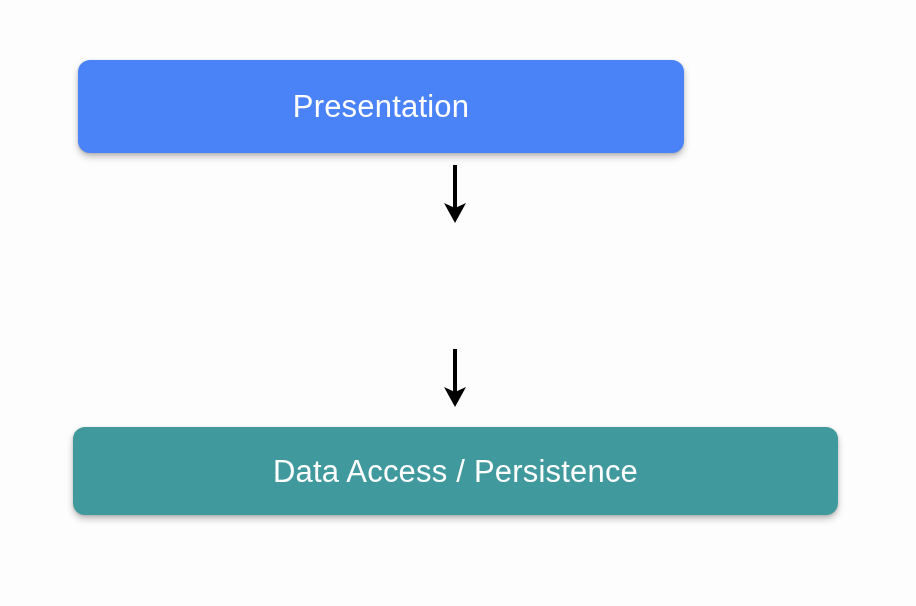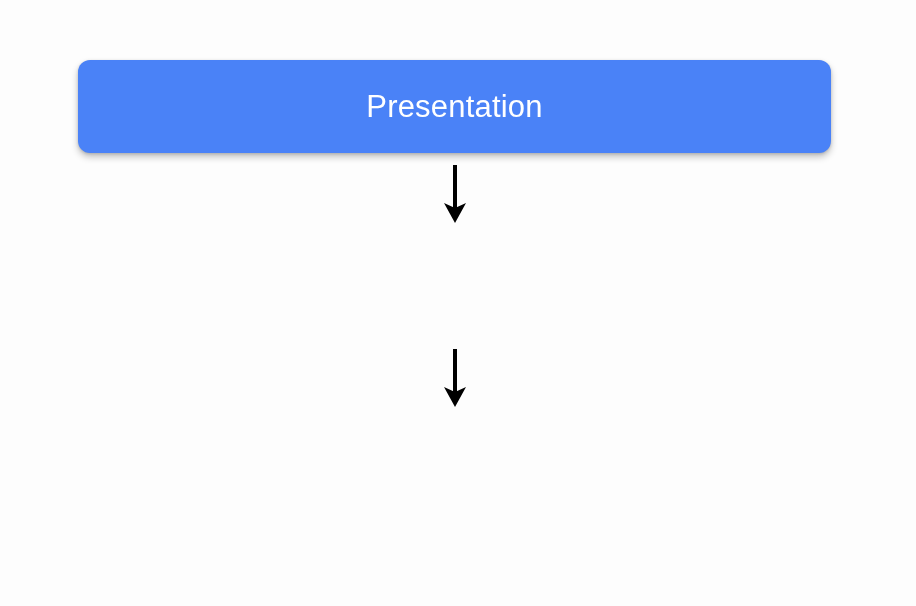--- a/index.html
+++ b/index.html
@@ -39,21 +39,21 @@
     letter-spacing: 0.2px;
     line-height: 1;
     white-space: nowrap;
     user-select: none;
   }
 
   
   #box-presentation {
     left: 78px;
     top: 60px;
-    width: 753px;
+    width: 606px;
     height: 93px;
     background: #4a82f7;
   }
 
   
   #box-business-logic {
     left: 78px;
     top: 243px;
     width: 764px;
     height: 88px;
@@ -105,14 +105,17 @@
   </div>
 
 
   <div class="flow-arrow" id="arrow-business-to-data">
     <svg viewBox="0 0 60 62" xmlns="http://www.w3.org/2000/svg">
       <line x1="30" y1="2" x2="30" y2="46" stroke="#000000" stroke-width="4"></line>
       <path d="M 30 60 L 19 40 L 30 45 L 41 40 Z" fill="#000000"></path>
     </svg>
   </div>
 
+  <div class="layer-box" id="box-data-access" style="background: rgb(64, 153, 156);">
+    <span class="layer-label" style="color: rgb(255, 255, 255);">Data Access / Persistence</span>
+  </div>
 
 </div>
 
 </body></html>

